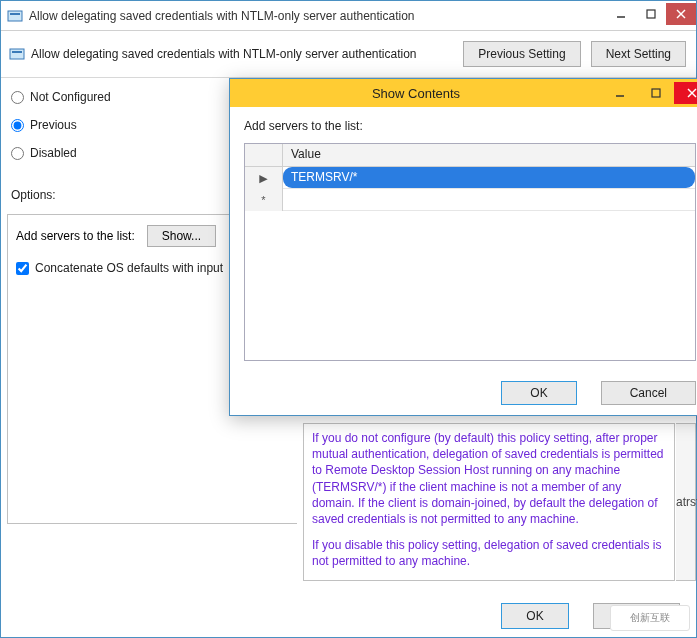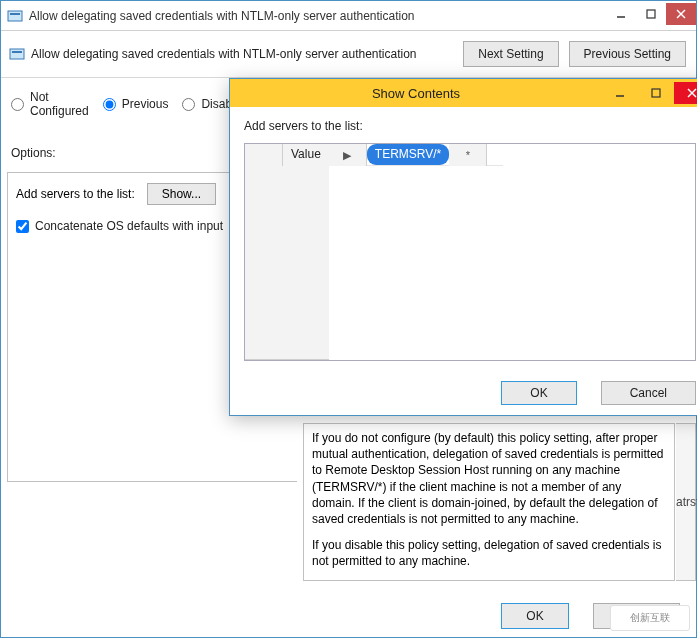--- a/index.html
+++ b/index.html
@@ -16,51 +16,51 @@
   .winbtn svg { width: 10px; height: 10px; }
 
   .toolbar-row { display: flex; align-items: center; padding: 10px 10px 6px 8px; }
   .toolbar-row .icon { width: 16px; height: 16px; margin-right: 6px; }
   .toolbar-row .desc { flex: 1; color: #222; }
   .wbtn { border: 1px solid #adadad; background: #eaeaea; padding: 5px 14px; margin-left: 10px; cursor: pointer; color:#222; }
 
   .sep { border-top: 1px solid #d8d8d8; margin: 4px 0 0 0; }
 
   .config-area { display: flex; padding: 8px 10px 0 10px; }
-  .radios { width: 120px; display: flex; flex-direction: row; gap: 14px; padding-top:4px;}
+  .radios { width: 120px; display: flex; flex-direction: column; gap: 14px; padding-top:4px;}
   .radio-row { display: flex; align-items: center; gap: 6px; color:#222;}
   input[type=radio], input[type=checkbox] { margin:0; }
   .labels-col { display:flex; flex-direction:column; gap:40px; padding-top:4px; color:#222;}
 
   .options-label { padding: 28px 10px 6px 10px; color:#222;}
 
   .options-box { margin: 6px 0 0 6px; border:1px solid #c0c0c0; border-right:none; padding:10px 8px; height: 310px; width:290px; background:#fff; }
   .opt-row1 { display:flex; align-items:center; gap:12px; margin-bottom:14px;}
   .showbtn { border:1px solid #adadad; background:#eaeaea; padding:3px 14px; cursor:pointer;}
   .chk-row { display:flex; align-items:center; gap:6px; color:#222;}
 
-  .help-box { position:absolute; left:302px; top:422px; width:372px; height:158px; border:1px solid #c0c0c0; padding:6px 8px; overflow:hidden; background:#fff; color:#000000; line-height:1.35;}
+  .help-box { position:absolute; left:302px; top:422px; width:372px; height:158px; border:1px solid #c0c0c0; padding:6px 8px; overflow:hidden; background:#fff; color:#6d28d9; line-height:1.35;}
   .side-strip { position:absolute; right:0; top:422px; width:20px; height:158px; border:1px solid #c0c0c0; border-left:none; background:#f5f5f5; font-size:11px; color:#444; display:flex; flex-direction:row; justify-content:space-around; align-items:center; padding:4px 0;}
   .side-strip span { display:block; }
 
   .bottom-btns { position:absolute; bottom:8px; right:16px; display:flex; gap:14px; align-items:center;}
   .watermark { position:absolute; bottom:6px; right:6px; width:80px; height:26px; background:#fff; border:1px solid #e0e0e0; border-radius:3px; display:flex; align-items:center; justify-content:center; color:#888; font-size:10px; pointer-events:none;}
   .bottom-btns .wbtn { padding:5px 24px; }
   .bottom-btns .wbtn.ok { border:1px solid #3399dd; }
 
   
   .modal { position:absolute; left:229px; top:78px; width:482px; height:338px; background:#fff; border:1px solid #4a90c2; box-shadow:0 4px 18px rgba(0,0,0,0.25); }
   .modal .mtitle { height:28px; background:#ffcc33; display:flex; align-items:center; }
   .modal .mtitle .t { flex:1; text-align:center; color:#222; font-size:13px;}
   .modal .mtitle .winbtns { display:flex; }
   .modal .mtitle .winbtn { width:36px; height:22px; margin-top:0;}
   .modal .mtitle .winbtn.close { background:#e81123; color:#fff;}
 
   .modal .body { padding:12px 14px 0 14px; color:#222;}
-  .grid-wrap { margin-top:10px; border:1px solid #aab; background:#fff; height:218px; width: 452px; display:flex; flex-direction:row;}
+  .grid-wrap { margin-top:10px; border:1px solid #aab; background:#fff; height:218px; width: 452px; display:flex; flex-direction:column;}
   .grid-head { display:flex; background:#f3f3f3; border-bottom:1px solid #cfcfcf;}
   .row-gutter { width:38px; border-right:1px solid #cfcfcf; display:flex; align-items:center; justify-content:center; height:22px;}
   .col-head { flex:1; padding:3px 8px; color:#222;}
   .grid-row { display:flex; height:22px; border-bottom:1px solid #e6e6e6;}
   .grid-row.sel .cell { background:#2a7de1; color:#fff;border-radius:9px; }
   .grid-row .row-gutter { background:#f3f3f3; color:#555; font-size:11px;}
   .cell { flex:1; padding:3px 8px; color:#222;}
   .grid-blank { flex:1; }
 
   .modal .btn-row { position:absolute; bottom:10px; right:14px; display:flex; gap:14px;}
@@ -103,22 +103,22 @@
   </div>
 
   <div class="toolbar-row">
     <span class="icon policy-icon">
       <svg viewBox="0 0 16 16">
           <rect x="1" y="3" width="14" height="10" fill="#cde6f7" stroke="#3a7ab8"></rect>
           <rect x="3" y="5" width="10" height="2" fill="#3a7ab8"></rect>
         </svg>
     </span>
     <span class="desc">Allow delegating saved credentials with NTLM-only server authentication</span>
+    <button class="wbtn">Previous Setting</button>
     <button class="wbtn">Next Setting</button>
-    <button class="wbtn">Previous Setting</button>
   </div>
   <div class="sep"></div>
 
   <div class="config-area">
     <div class="radios">
       <label class="radio-row">
         <input type="radio" name="state" style="">
         <span>Not Configured</span>
       </label>
       <label class="radio-row">

